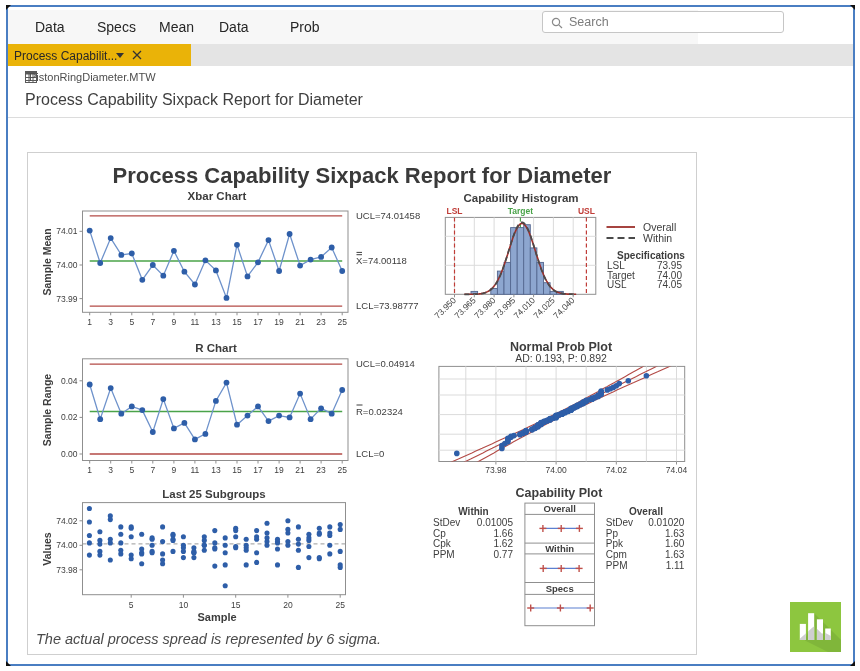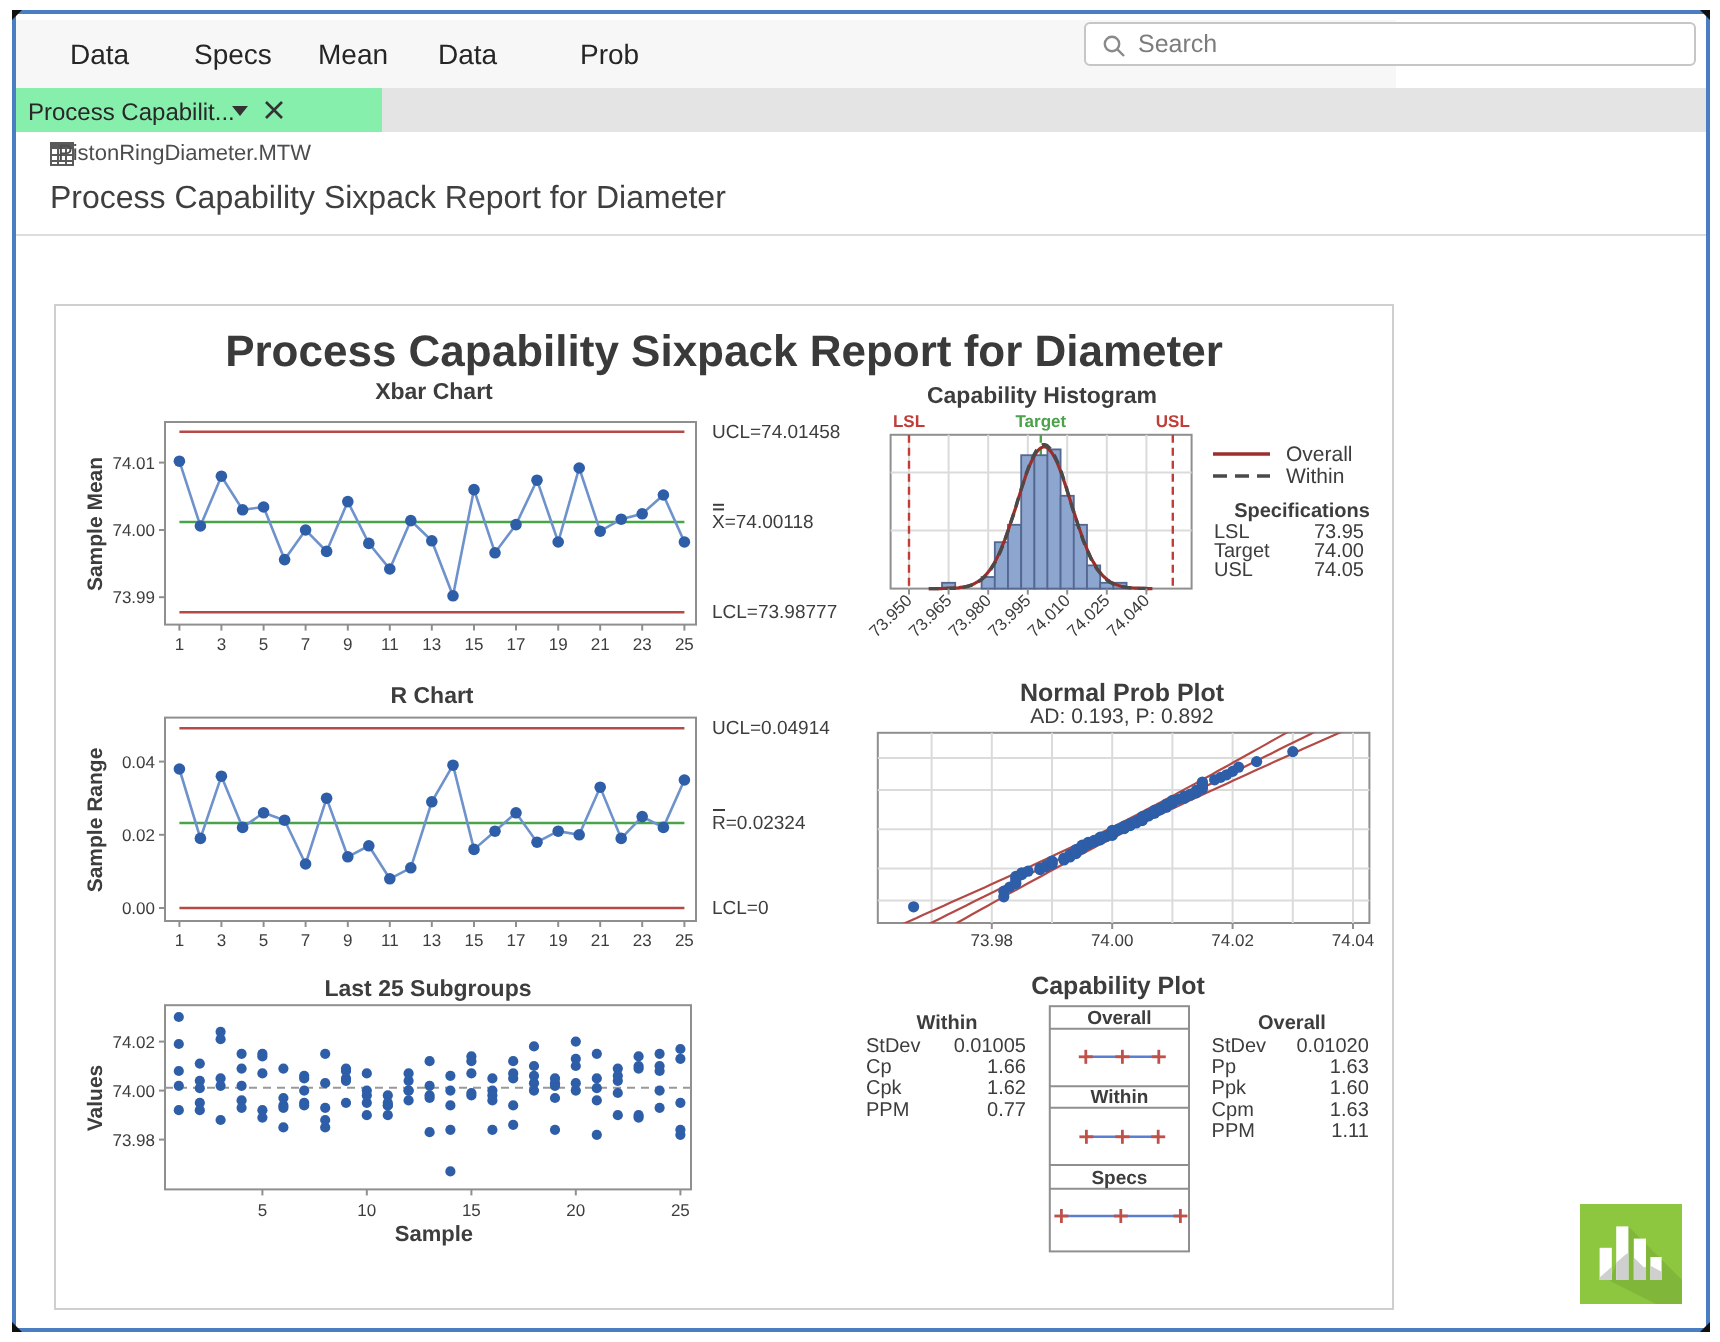--- a/index.html
+++ b/index.html
@@ -1,23 +1,23 @@
 <!DOCTYPE html>
 <html><head>
 <meta charset="utf-8">
 <style>
 * { margin:0; padding:0; box-sizing:border-box; }
 body { width:860px; height:671px; background:#ffffff; font-family:"Liberation Sans", sans-serif; position:relative; overflow:hidden; }
 .win { position:absolute; left:6px; top:5px; width:849px; height:661px; border:2px solid #4a7ec2; background:#ffffff; }
 .menubar { position:absolute; left:8px; top:10px; width:690px; height:37px; background:#f7f7f7; border-bottom:2px solid #474c54; }
 .mi { position:absolute; top:9px; font-size:14px; color:#262626; }
-.search { position:absolute; left:542px; top:11px; width:306px; height:22px; background:#fff; border:1px solid #c6c6c6; border-radius:3px;text-align:center; }
+.search { position:absolute; left:542px; top:11px; width:242px; height:22px; background:#fff; border:1px solid #c6c6c6; border-radius:3px;text-align:center; }
 .search span { position:absolute; left:26px; top:3px; font-size:12.5px; color:#7c7c7c; }
 .tabbar { position:absolute; left:8px; top:44px; width:845px; height:22px; background:#e4e4e4; }
-.tab { position:absolute; left:0; top:0; width:183px; height:22px; background:#86efac; }
+.tab { position:absolute; left:0; top:0; width:183px; height:22px; background:#eab308; }
 .tab .t { position:absolute; left:6px; top:5px; font-size:12px; color:#282828; }
 .tab .arr { position:absolute; left:108px; top:9px; width:0; height:0; border-left:4.5px solid transparent; border-right:4.5px solid transparent; border-top:5px solid #333; }
 .tab .x { position:absolute; left:131px; top:2px; font-size:12px; color:#333; }
 .wsrow { position:absolute; left:25px; top:71px; font-size:11px; color:#4d4d4d; }
 .h1 { position:absolute; left:25px; top:91px; font-size:16px; color:#3f3f3f; }
 .sep { position:absolute; left:8px; top:117px; width:845px; height:1px; background:#dcdcdc; }
 .report { position:absolute; left:27px; top:152px; width:670px; height:503px; border:1px solid #cfcfcf; background:#fff; }
 .rtitle { position:absolute; left:0; top:10px; width:668px; text-align:center; font-size:22px; font-weight:bold; color:#3a3a3a; }
 .sigma { position:absolute; left:8px; top:478px; font-size:14.5px; font-style:italic; color:#4a4a4a; }
 .corner { position:absolute; width:0; height:0; }
@@ -607,20 +607,21 @@
 <text x="683.4" y="524.8" font-size="10px" text-anchor="end" fill="#3d3d3d">0.01020</text>
 <text x="604.8" y="535.5" font-size="10px" fill="#3d3d3d">Pp</text>
 <text x="683.4" y="535.5" font-size="10px" text-anchor="end" fill="#3d3d3d">1.63</text>
 <text x="604.8" y="546.2" font-size="10px" fill="#3d3d3d">Ppk</text>
 <text x="683.4" y="546.2" font-size="10px" text-anchor="end" fill="#3d3d3d">1.60</text>
 <text x="604.8" y="556.9" font-size="10px" fill="#3d3d3d">Cpm</text>
 <text x="683.4" y="556.9" font-size="10px" text-anchor="end" fill="#3d3d3d">1.63</text>
 <text x="604.8" y="567.6" font-size="10px" fill="#3d3d3d">PPM</text>
 <text x="683.4" y="567.6" font-size="10px" text-anchor="end" fill="#3d3d3d">1.11</text>
 </svg>
+<div class="sigma">The actual process spread is represented by 6 sigma.</div>
 </div>
 <svg style="position:absolute;left:790px;top:602px" width="51" height="50" viewBox="0 0 51 50">
 <defs>
       <clipPath id="mtbars">
 <rect x="9.8" y="21.9" width="6.1" height="16.1"></rect>
 <rect x="18.1" y="11.2" width="6.1" height="26.8"></rect>
 <rect x="26.9" y="17.3" width="6.1" height="20.7"></rect>
 <rect x="35.2" y="26.5" width="5.6" height="11.5"></rect>
 </clipPath>
     </defs>

